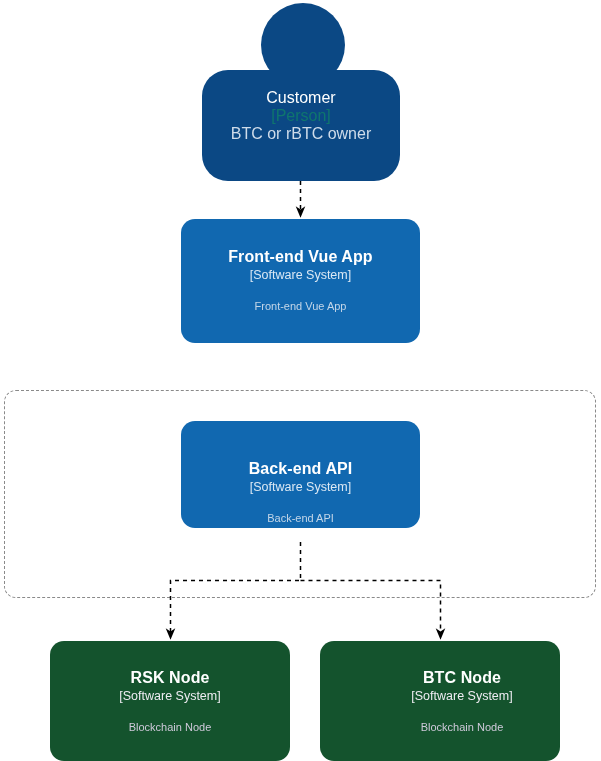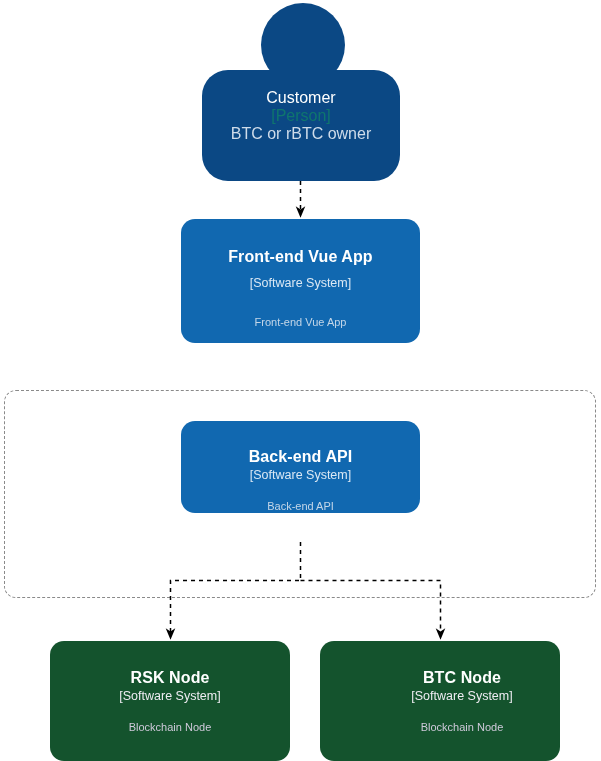--- a/index.html
+++ b/index.html
@@ -90,25 +90,24 @@
   .sys-blue .meta { color: #dbe8f4; }
   .sys-blue .desc { color: #c3d6e8; }
 
   .sys-node { background: #14532d; }
   .sys-node .meta { color: #eeecf2; }
   .sys-node .desc { color: #cfcada; }
 
   #sys-frontend {
     left: 181px; top: 219px; width: 239px; height: 124px;
     padding-top: 28px;
-    gap: 8px;
   }
   #sys-backend {
-    left: 181px; top: 421px; width: 239px; height: 92px;
-    padding-top: 26px;
+    left: 181px; top: 421px; width: 239px; height: 107px;
+    padding-top: 38px;
   }
   #sys-rsk {
     left: 50px; top: 641px; width: 240px; height: 120px;
     padding-top: 27px;
   }
   #sys-btc {
     left: 320px; top: 641px; width: 240px; height: 120px;
     padding-top: 27px;
     padding-left: 44px;
   }

